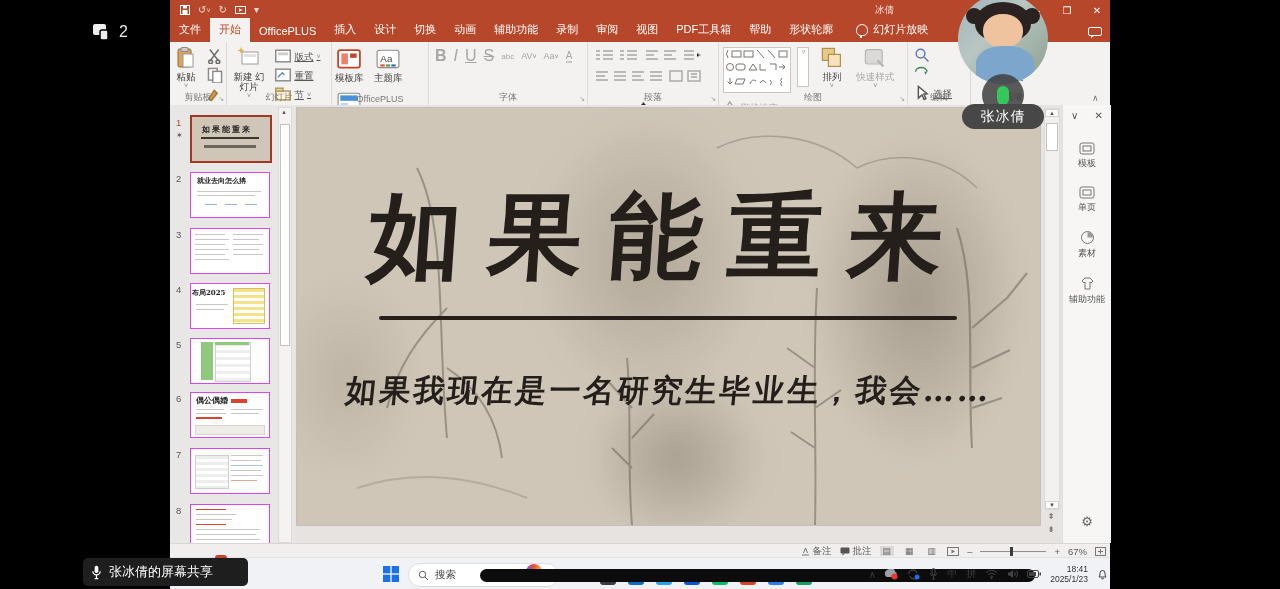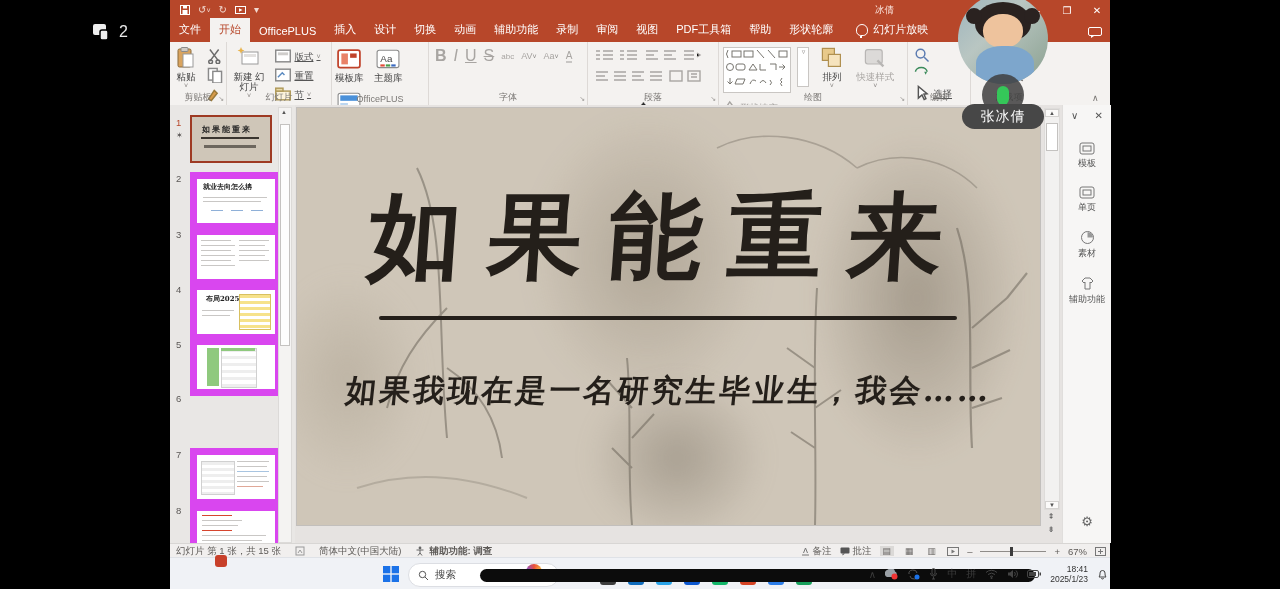--- a/index.html
+++ b/index.html
@@ -44,21 +44,21 @@
   .libbtn{display:inline-flex;flex-direction:column;align-items:center;font-size:9.5px;color:#444;padding:6px 3px 0 3px;}
   .fontbox{display:inline-block;border:1px solid #c9c6c3;background:#faf9f8;color:#b0aca9;
            font-size:9px;height:14px;line-height:14px;padding:0 2px;}
   .shapebox{border:1px solid #c9c6c3;background:#fff;margin:5px 0 0 4px;display:inline-block;vertical-align:top;}
   .icon16{width:16px;height:16px;display:block;}
   .icon24{width:24px;height:24px;display:block;}
 
   
   .docarea{position:absolute;left:0;top:105px;width:940px;height:438px;background:#e6e3e1;}
   .thumbpanel{position:absolute;left:0;top:0;width:125px;height:438px;background:#e9e7e5;}
-  .thumb{position:absolute;left:20px;width:78px;height:44px;background:#fff;border:7px solid #d946ef;}
+  .thumb{position:absolute;left:20px;width:78px;height:44px;background:#fff;border:1px solid #d946ef;}
   .thumb.sel{border:2px solid #9e3a23;}
   .tnum{position:absolute;left:6px;font-size:9.5px;color:#5a5755;}
   .tnum.sel{color:#b7472a;}
   .tstar{position:absolute;left:6px;font-size:8px;color:#5a5755;}
   .tp-scroll{position:absolute;right:3px;top:2px;width:12px;height:434px;background:#f4f3f2;border:1px solid #dcdad8;}
   .tp-thumbbar{position:absolute;left:1px;top:16px;width:8px;height:220px;background:#fdfdfd;border:1px solid #c4c2c0;}
   .tp-up{position:absolute;top:1px;left:0;width:10px;text-align:center;font-size:6px;color:#555;}
   .tline{position:absolute;height:2px;background:#c9c7c5;}
   .tcallig{position:absolute;font-family:"DejaVu Serif",serif;font-weight:bold;color:#222;}
 
@@ -467,34 +467,44 @@
             <div class="tline" style="left:4px;top:30px;width:34px;height:1px"></div>
           <div class="tline" style="left:42px;top:5px;width:30px;height:1px"></div>
             <div class="tline" style="left:42px;top:10px;width:26px;height:1px"></div>
           <div class="tline" style="left:42px;top:15px;width:30px;height:1px"></div>
             <div class="tline" style="left:42px;top:20px;width:26px;height:1px"></div>
           <div class="tline" style="left:42px;top:25px;width:30px;height:1px"></div>
         </div>
 
         <span class="tnum" style="top:179px">4</span>
         <div class="thumb" style="top:178px">
-          <span class="tcallig" style="left:9px;top:4px;font-size:7px">布局2025</span>
+          <span class="tcallig" style="left:1px;top:4px;font-size:7px">布局2025</span>
           <div style="position:absolute;right:4px;top:4px;width:30px;height:34px;background:repeating-linear-gradient(#f6e28a 0 3px,#fff 3px 6px);border:1px solid #d8c060"></div>
           <div class="tline" style="left:5px;top:20px;width:32px;height:1px"></div>
             <div class="tline" style="left:5px;top:25px;width:28px;height:1px"></div>
         </div>
 
         <span class="tnum" style="top:234px">5</span>
         <div class="thumb" style="top:233px">
           <div style="position:absolute;left:10px;top:3px;width:12px;height:38px;background:#8fc97e"></div>
           <div style="position:absolute;left:24px;top:3px;width:34px;height:38px;background:repeating-linear-gradient(#eee 0 3px,#fff 3px 7px);border:1px solid #d0d0d0"></div>
           <div class="tline" style="left:24px;top:3px;width:34px;height:3px;background:#8fc97e"></div>
         </div>
 
         <span class="tnum" style="top:288px">6</span>
+        <div class="thumb" style="top:287px">
+          <span class="tcallig" style="left:5px;top:2px;font-size:8px">偶公偶婚</span>
+          <div class="tline" style="left:40px;top:6px;width:16px;height:4px;background:#d6452e"></div>
+          <div class="tline" style="left:5px;top:16px;width:28px;height:1px"></div>
+            <div class="tline" style="left:5px;top:20px;width:30px;height:1px"></div>
+          <div class="tline" style="left:5px;top:24px;width:26px;height:2px;background:#d6452e"></div>
+          <div class="tline" style="left:40px;top:16px;width:32px;height:1px"></div>
+            <div class="tline" style="left:40px;top:20px;width:28px;height:1px"></div>
+          <div style="position:absolute;left:4px;top:32px;width:68px;height:8px;background:#efece7;border:1px solid #d8d5d0"></div>
+        </div>
 
         <span class="tnum" style="top:344px">7</span>
         <div class="thumb" style="top:343px">
           <div style="position:absolute;left:4px;top:6px;width:32px;height:32px;background:repeating-linear-gradient(#eee 0 3px,#fff 3px 6px);border:1px solid #d0d0d0"></div>
           <div class="tline" style="left:40px;top:6px;width:32px;height:1px"></div>
             <div class="tline" style="left:40px;top:11px;width:30px;height:1px"></div>
           <div class="tline" style="left:40px;top:16px;width:32px;height:1px;background:#a8c4e0"></div>
           <div class="tline" style="left:40px;top:21px;width:30px;height:1px"></div>
             <div class="tline" style="left:40px;top:26px;width:32px;height:1px"></div>
           <div class="tline" style="left:40px;top:31px;width:26px;height:1px;background:#e0a898"></div>
@@ -577,35 +587,20 @@
           <svg width="15" height="15" viewBox="0 0 15 15">
               <path d="M5 2 L10 2 L13 5 L11 7 L10 6 L10 13 L5 13 L5 6 L4 7 L2 5 Z" fill="none" stroke="#777"></path>
             </svg>
           <span>辅助功能</span>
         </div>
         <div class="sb-gear">⚙</div>
       </div>
     </div>
 
     <div class="statusbar">
-      <div class="sb-left">
-        <span>幻灯片 第 1 张，共 15 张</span>
-        <svg width="10" height="10" viewBox="0 0 10 10">
-            <rect x="1" y="1" width="8" height="8" fill="none" stroke="#999"></rect>
-            <path d="M3 7 l2 -3 2 3" stroke="#999" fill="none"></path>
-          </svg>
-        <span>简体中文(中国大陆)</span>
-        <span style="display:flex;align-items:center;gap:4px">
-          <svg width="10" height="10" viewBox="0 0 10 10">
-              <circle cx="5" cy="2" r="1.4" fill="#666"></circle>
-              <path d="M1.5 4 h7 M5 4 v3 M5 7 l-2 2.5 M5 7 l2 2.5" stroke="#666" fill="none"></path>
-            </svg>
-          <b style="font-weight:bold">辅助功能: 调查</b>
-        </span>
-      </div>
       <div class="sb-right">
         <span style="display:flex;align-items:center;gap:3px">
           <svg width="9" height="9" viewBox="0 0 9 9">
               <path d="M1 8 h7 M2.5 6 L4.5 1 L6.5 6" stroke="#777" fill="none"></path>
             </svg>
           <span>备注</span>
         </span>
         <span style="display:flex;align-items:center;gap:3px">
           <svg width="10" height="9" viewBox="0 0 10 9">
               <rect x="0.5" y="0.5" width="9" height="6" rx="1" fill="#555"></rect>
@@ -703,14 +698,21 @@
     <div class="wc-bun2"></div>
     <div class="wc-face"></div>
     <div class="wc-body"></div>
   </div>
   <div class="micbadge">
     <div class="micbody"></div>
   </div>
   <div class="namepill">张冰倩</div>
 
   <div class="redpeek"></div>
+  <div class="sharepill">
+    <svg width="11" height="15" viewBox="0 0 9 12">
+      <rect x="3" y="0.5" width="3" height="6" rx="1.5" fill="#fff"></rect>
+      <path d="M1.5 5 a3 3 0 0 0 6 0 M4.5 8.5 v2.5 M3 11 h3" fill="none" stroke="#fff"></path>
+    </svg>
+    <span>张冰倩的屏幕共享</span>
+  </div>
 
 </div>
 
 </body></html>

